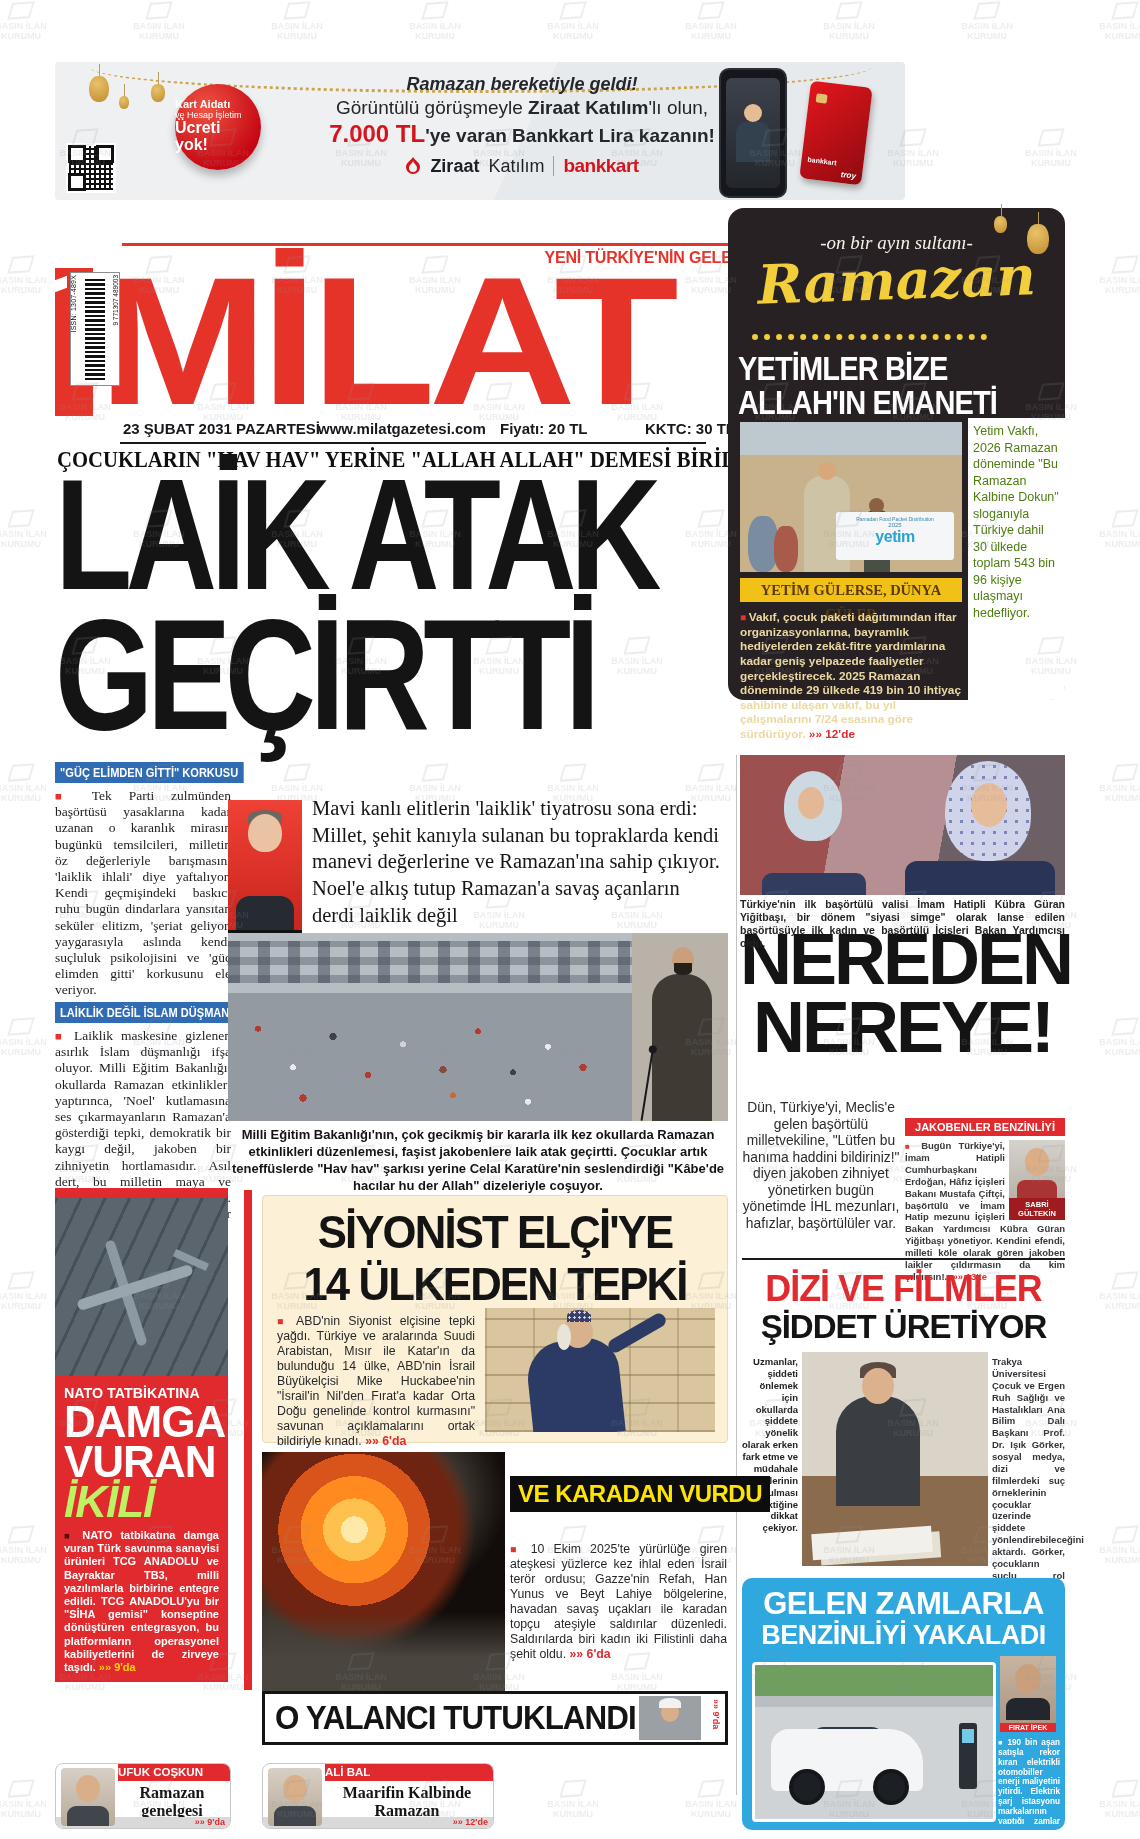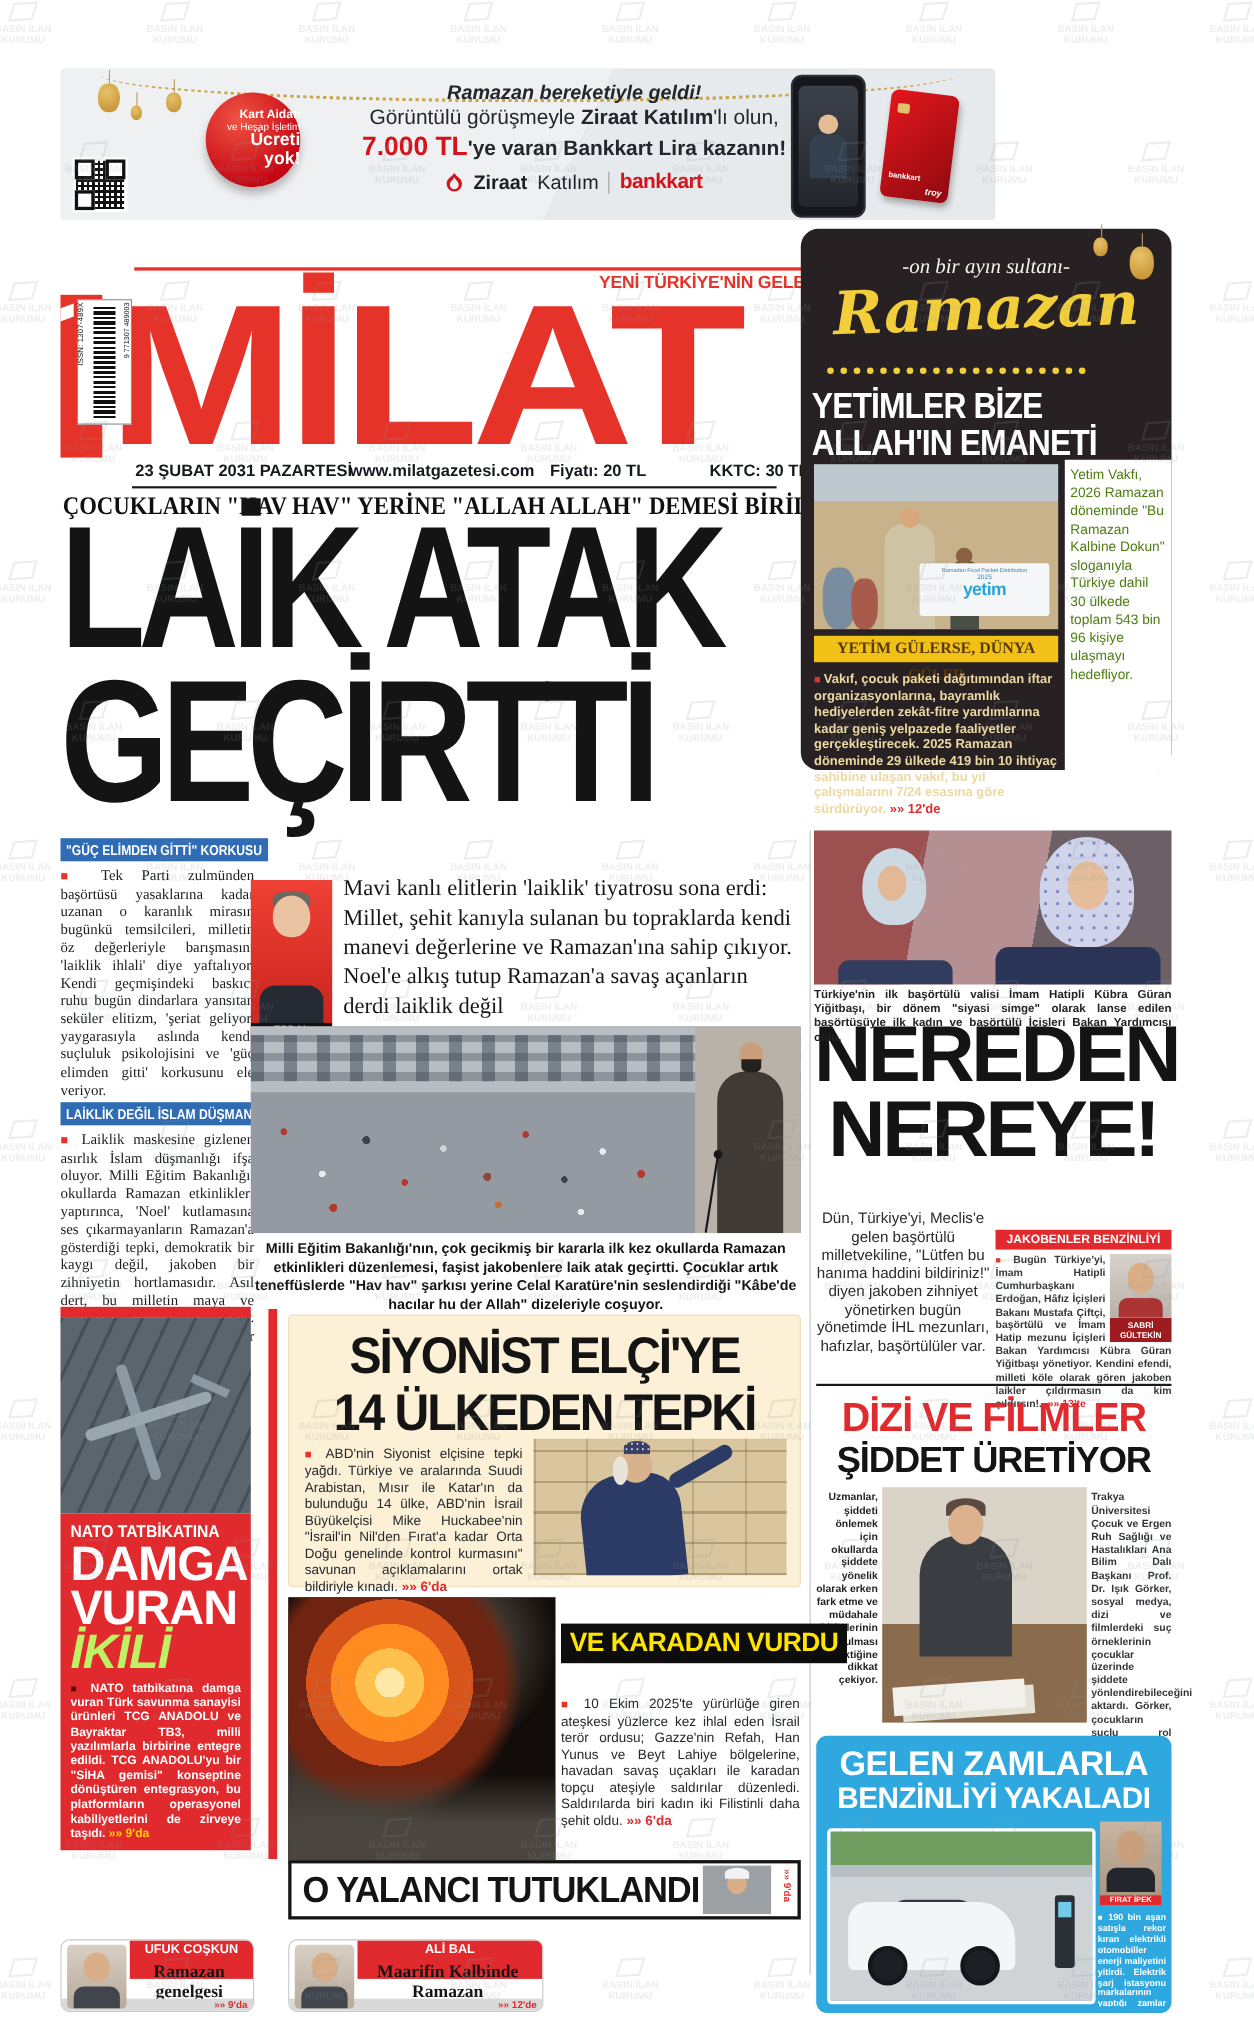--- a/index.html
+++ b/index.html
@@ -16,22 +16,22 @@
   
   .ad{left:55px;top:62px;width:850px;height:138px;background:linear-gradient(115deg,#eef0f2 0 55%,#e7eaec 55% 100%);border-radius:4px;overflow:hidden;}
   .garland{position:absolute;left:4%;top:2px;width:92%;height:26px;border-bottom:3px dotted #c9a44c;border-radius:0 0 50% 50%/0 0 26px 26px;}
   .lantern{position:absolute;background:radial-gradient(circle at 40% 30%,#e8c26a,#c08c2c);border-radius:45%;}
   .lantern:before{content:"";position:absolute;left:50%;top:-12px;width:1px;height:12px;background:#b59b62;}
   .qr{position:absolute;left:14px;bottom:10px;width:44px;height:44px;background:
       repeating-linear-gradient(0deg,#111 0 2px,transparent 2px 5px),
       repeating-linear-gradient(90deg,#111 0 2px,#fff 2px 5px);
       outline:3px solid #fff;}
   .qr i{position:absolute;width:12px;height:12px;border:3px solid #111;background:#fff;}
-  .badge{position:absolute;left:132px;top:22px;width:86px;height:86px;border-radius:50%;
-      background:radial-gradient(circle at 35% 28%,#f05343,#c50713 72%);color:#fff;text-align:right;
+  .badge{position:absolute;left:120px;top:22px;width:86px;height:86px;border-radius:50%;
+      background:radial-gradient(circle at 35% 28%,#f05343,#c50713 72%);color:#fff;text-align:left;
       box-shadow:0 6px 8px rgba(0,0,0,.25);padding-top:14px;box-sizing:border-box;}
   .badge .b1{font-size:11px;font-weight:bold;}
   .badge .b2{font-size:9px;}
   .badge .b3{font-size:16px;font-weight:bold;line-height:1.05;}
   .ad-center{position:absolute;left:252px;top:12px;width:430px;text-align:center;color:#23262a;}
   .ad-l1{font-size:18px;font-weight:bold;font-style:italic;}
   .ad-l2{font-size:19px;margin-top:2px;}
   .ad-l3{font-size:19px;font-weight:bold;margin-top:1px;}
   .ad-l3 .big{color:#d6131c;font-size:24px;font-weight:bold;}
   .brandrow{margin-top:7px;display:flex;align-items:center;justify-content:center;gap:9px;}
@@ -225,21 +225,21 @@
   .yalanci .thumb:after{content:"";position:absolute;left:20px;top:2px;width:22px;height:10px;border-radius:50% 50% 0 0;background:#f2f2f2;}
   .yalanci .vref{position:absolute;right:4px;top:5px;writing-mode:vertical-rl;font-size:9px;}
 
   
   .ccard{top:1763px;height:66px;background:#fff;border:1px solid #c9c9c9;border-radius:8px;box-sizing:border-box;overflow:hidden;}
   .ccard .foot{position:absolute;left:0;right:0;bottom:0;height:11px;background:#d9d9d9;}
   .ccard .foot .ref{position:absolute;right:5px;top:0px;font-size:9px;}
   .ccard .ph{position:absolute;left:5px;top:4px;width:54px;height:58px;border-radius:4px;background:linear-gradient(#d8cfc4,#b7aa9a);overflow:hidden;z-index:2;}
   .ccard .ph:before{content:"";position:absolute;left:15px;top:7px;width:24px;height:27px;border-radius:50%;background:#d9af89;}
   .ccard .ph:after{content:"";position:absolute;left:6px;bottom:0;width:42px;height:20px;border-radius:9px 9px 0 0;background:#41464d;}
-  .ccard .hd{position:absolute;left:62px;right:0;top:0;height:35px;background:#e02a2e;color:#fff;font-size:11.5px;font-weight:bold;text-align:center;line-height:17px;}
+  .ccard .hd{position:absolute;left:62px;right:0;top:0;height:17px;background:#e02a2e;color:#fff;font-size:11.5px;font-weight:bold;text-align:left;line-height:17px;}
   .ccard .ti{position:absolute;left:62px;right:4px;top:20px;text-align:center;font-family:"Liberation Serif",serif;font-weight:bold;font-size:16px;line-height:1.12;color:#141414;}
 </style>
 </head>
 <body>
 
 <div class="page">
 
   <div class="abs ad">
     <div class="garland"></div>
     <div class="lantern" style="left:34px;top:14px;width:20px;height:26px;"></div>

